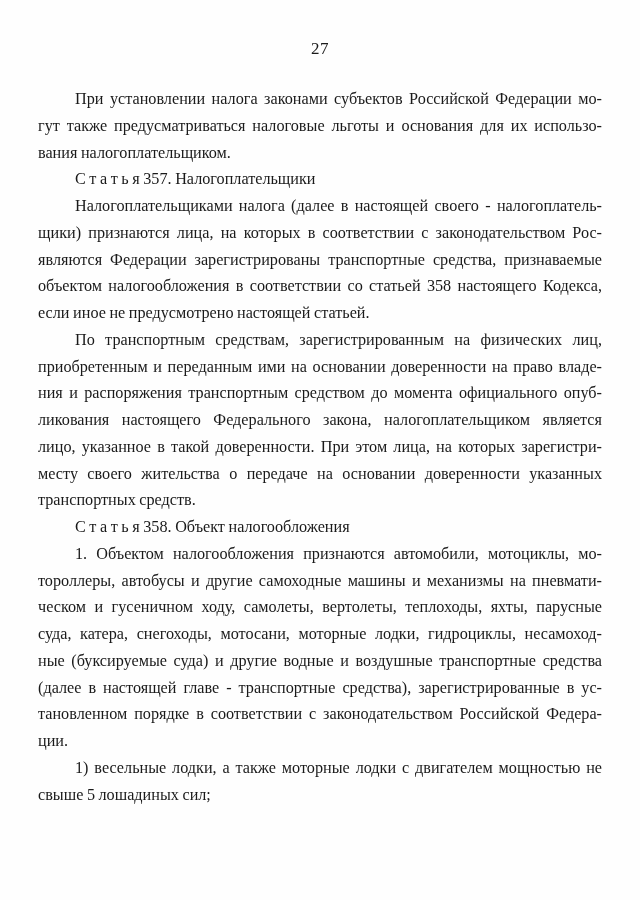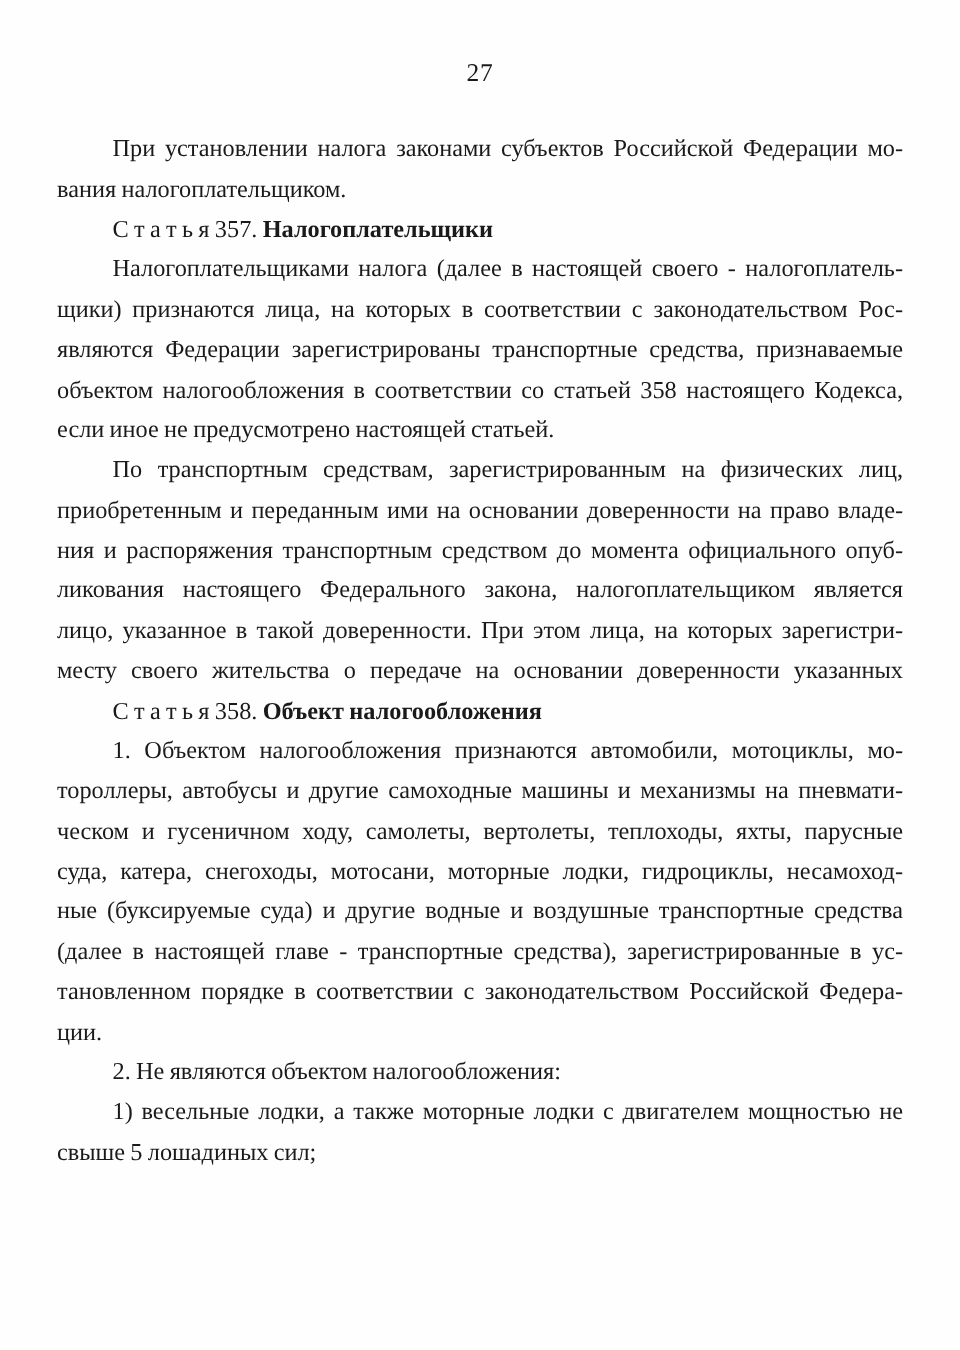--- a/index.html
+++ b/index.html
@@ -26,48 +26,49 @@
   .line {
     font-size: 16.2px;
     line-height: 26.75px;
     text-align: justify;
     text-align-last: justify;
     word-spacing: -0.5px;
   }
   .line.first { text-indent: 37px; }
   .line.last  { text-align: right; text-align-last: left; }
   .line.heading { text-align: left; text-align-last: left; }
-  .heading-title { font-weight: bold; }
+  .heading-title { font-weight: normal; }
 </style>
 </head>
 <body style="--ink: #1a1a1a; --paper: #fefefe;">
 
 <div class="sheet">
   <div class="page-number">27</div>
   <div class="textcol">
       <div class="line first">При установлении налога законами субъектов Российской Федерации мо-</div>
+      <div class="line">гут также предусматриваться налоговые льготы и основания для их использо-</div>
       <div class="line last">вания налогоплательщиком.</div>
       <div class="line heading first last"><span>С т а т ь я 357. </span><span class="heading-title">Налогоплательщики</span></div>
       <div class="line first">Налогоплательщиками налога (далее в настоящей своего - налогоплатель-</div>
       <div class="line">щики) признаются лица, на которых в соответствии с законодательством Рос-</div>
       <div class="line">являются Федерации зарегистрированы транспортные средства, признаваемые</div>
       <div class="line">объектом налогообложения в соответствии со статьей 358 настоящего Кодекса,</div>
       <div class="line last">если иное не предусмотрено настоящей статьей.</div>
       <div class="line first">По транспортным средствам, зарегистрированным на физических лиц,</div>
       <div class="line">приобретенным и переданным ими на основании доверенности на право владе-</div>
       <div class="line">ния и распоряжения транспортным средством до момента официального опуб-</div>
       <div class="line">ликования настоящего Федерального закона, налогоплательщиком является</div>
       <div class="line">лицо, указанное в такой доверенности. При этом лица, на которых зарегистри-</div>
       <div class="line">месту своего жительства о передаче на основании доверенности указанных</div>
+      <div class="line last">транспортных средств.</div>
       <div class="line heading first last"><span>С т а т ь я 358. </span><span class="heading-title">Объект налогообложения</span></div>
       <div class="line first">1. Объектом налогообложения признаются автомобили, мотоциклы, мо-</div>
       <div class="line">тороллеры, автобусы и другие самоходные машины и механизмы на пневмати-</div>
       <div class="line">ческом и гусеничном ходу, самолеты, вертолеты, теплоходы, яхты, парусные</div>
       <div class="line">суда, катера, снегоходы, мотосани, моторные лодки, гидроциклы, несамоход-</div>
       <div class="line">ные (буксируемые суда) и другие водные и воздушные транспортные средства</div>
       <div class="line">(далее в настоящей главе - транспортные средства), зарегистрированные в ус-</div>
       <div class="line">тановленном порядке в соответствии с законодательством Российской Федера-</div>
       <div class="line last">ции.</div>
-      <div class="line first last">2. Не являются объектом налогообложения:</div>
       <div class="line first">1) весельные лодки, а также моторные лодки с двигателем мощностью не</div>
       <div class="line last">свыше 5 лошадиных сил;</div>
     </div>
 </div>
 
 </body></html>

